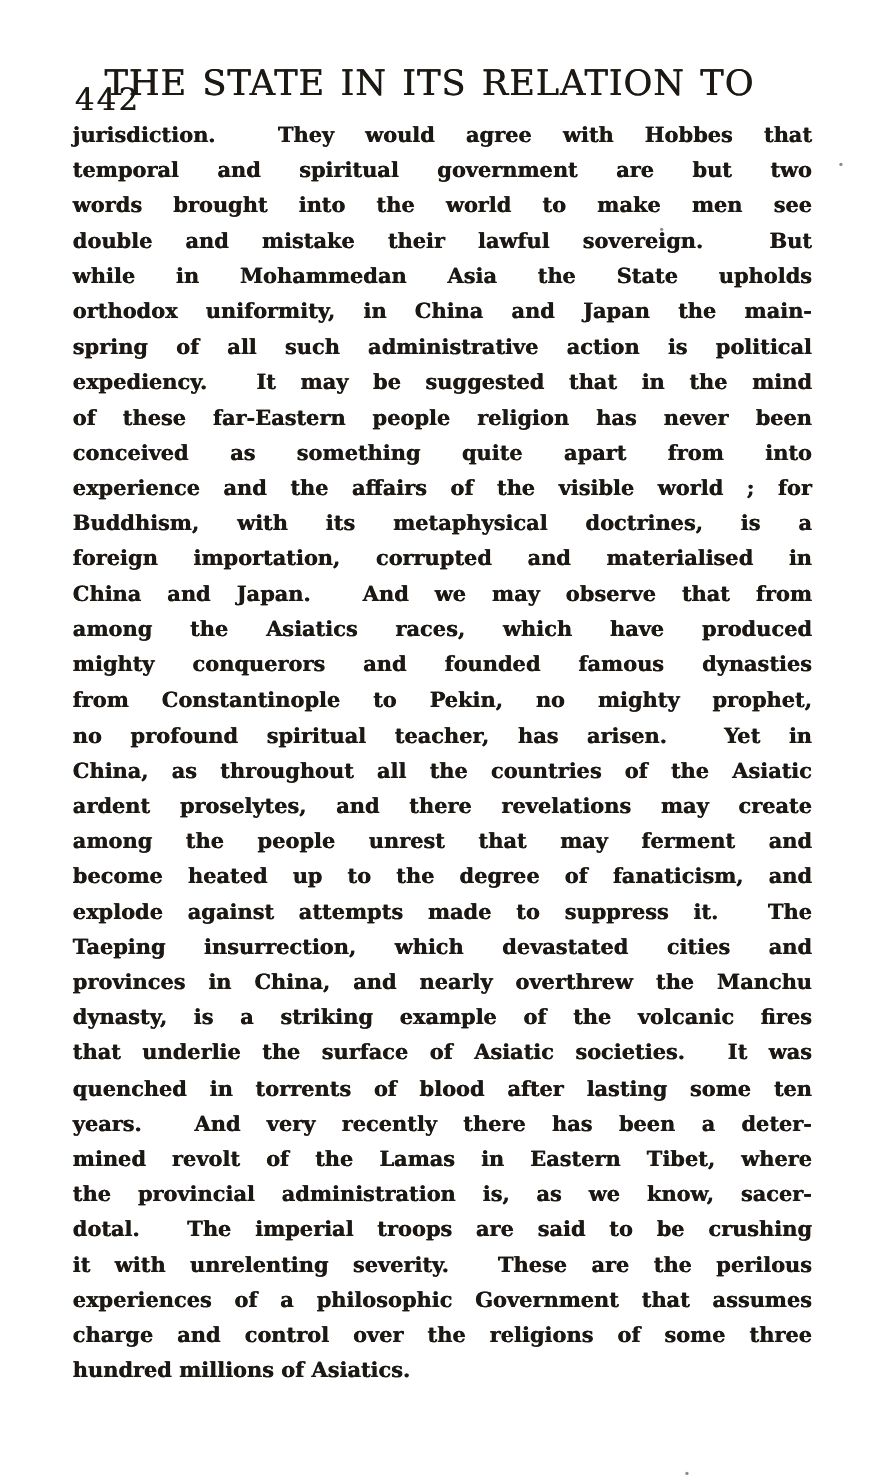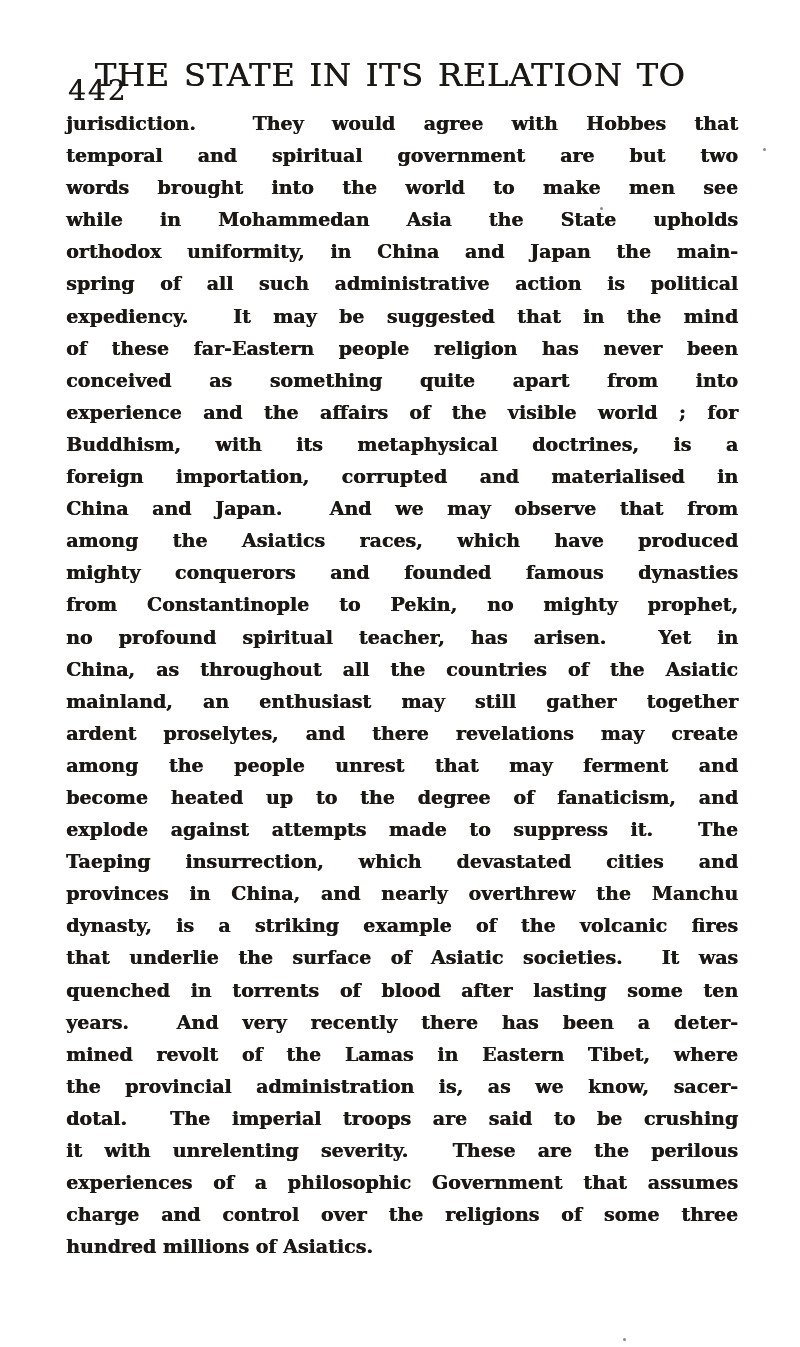--- a/index.html
+++ b/index.html
@@ -83,36 +83,36 @@
 <div class="page">
   <div class="header">
     <span class="pagenum">442</span>
     <span class="title">THE STATE IN ITS RELATION TO</span>
   </div>
 
   <div class="body-text">
       <div class="line">jurisdiction.&nbsp; They would agree with Hobbes that</div>
       <div class="line">temporal and spiritual government are but two</div>
       <div class="line">words brought into the world to make men see</div>
+      <div class="line">double and mistake their lawful sovereign.&nbsp; But</div>
       <div class="line">while in Mohammedan Asia the State upholds</div>
       <div class="line">orthodox uniformity, in China and Japan the main-</div>
       <div class="line">spring of all such administrative action is political</div>
       <div class="line">expediency.&nbsp; It may be suggested that in the mind</div>
       <div class="line">of these far-Eastern people religion has never been</div>
       <div class="line">conceived as something quite apart from into</div>
       <div class="line">experience and the affairs of the visible world ; for</div>
       <div class="line">Buddhism, with its metaphysical doctrines, is a</div>
       <div class="line">foreign importation, corrupted and materialised in</div>
       <div class="line">China and Japan.&nbsp; And we may observe that from</div>
       <div class="line">among the Asiatics races, which have produced</div>
       <div class="line">mighty conquerors and founded famous dynasties</div>
       <div class="line">from Constantinople to Pekin, no mighty prophet,</div>
       <div class="line">no profound spiritual teacher, has arisen.&nbsp; Yet in</div>
       <div class="line">China, as throughout all the countries of the Asiatic</div>
-      <div class="line">mainland, an enthusiast may still gather together</div>
       <div class="line">ardent proselytes, and there revelations may create</div>
       <div class="line">among the people unrest that may ferment and</div>
       <div class="line">become heated up to the degree of fanaticism, and</div>
       <div class="line">explode against attempts made to suppress it.&nbsp; The</div>
       <div class="line">Taeping insurrection, which devastated cities and</div>
       <div class="line">provinces in China, and nearly overthrew the Manchu</div>
       <div class="line">dynasty, is a striking example of the volcanic fires</div>
       <div class="line">that underlie the surface of Asiatic societies.&nbsp; It was</div>
       <div class="line">quenched in torrents of blood after lasting some ten</div>
       <div class="line">years.&nbsp; And very recently there has been a deter-</div>

